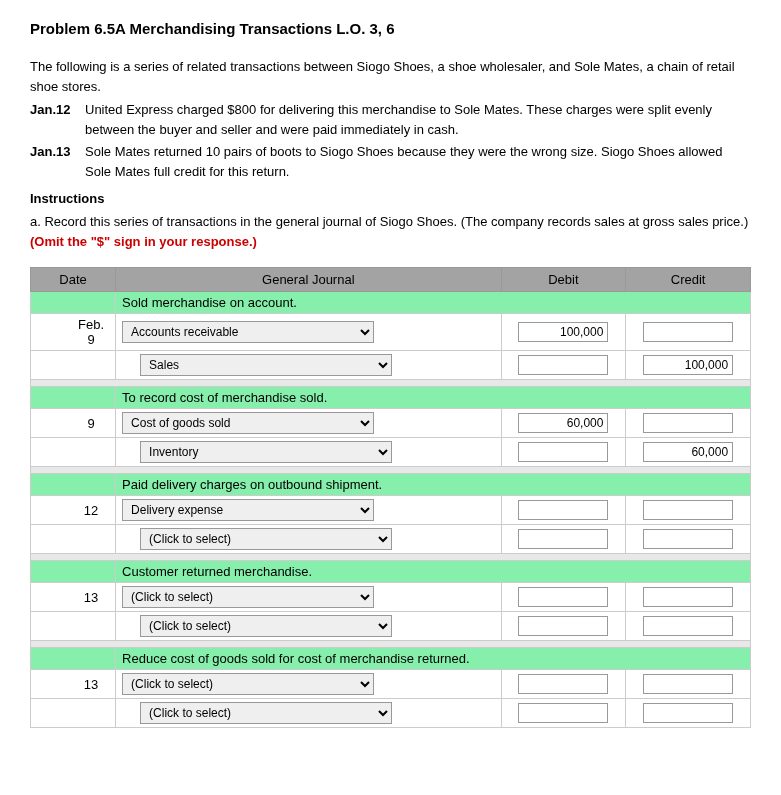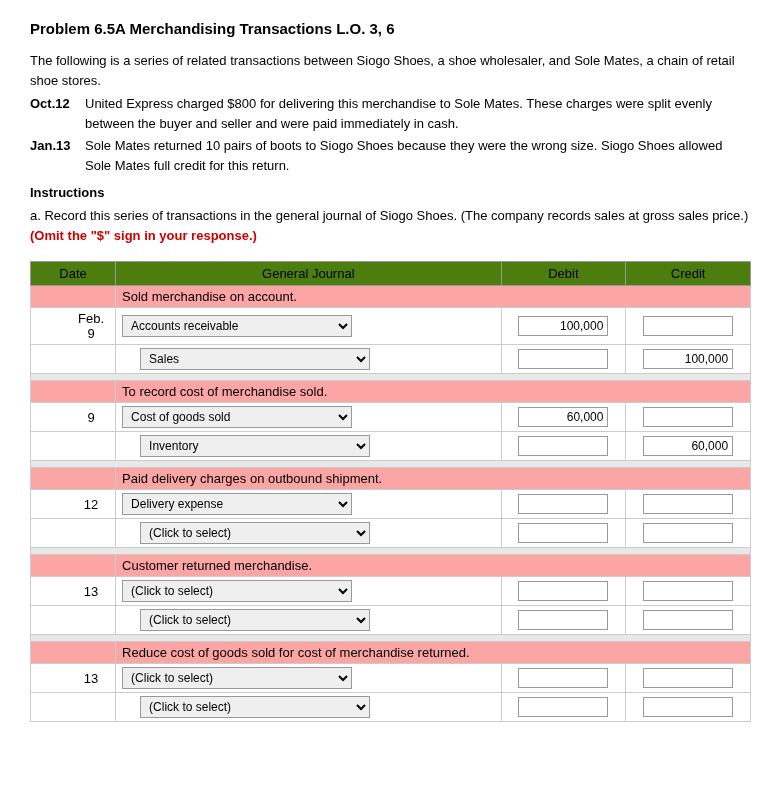--- a/index.html
+++ b/index.html
@@ -7,21 +7,21 @@
       font-family: Arial, sans-serif;
       font-size: 13px;
       background: #fff;
       color: #000;
       padding: 20px 30px;
       width: 781px;
     }
     h1 {
       font-size: 15px;
       font-weight: bold;
-      margin-bottom: 14px;
+      margin-bottom: 20px;
     }
     .intro {
       margin-bottom: 9px;
       line-height: 1.5;
     }
     .intro p {
       margin-bottom: 4px;
     }
     .intro .item {
       display: flex;
@@ -46,21 +46,21 @@
       font-weight: bold;
       color: #c00;
     }
     table.journal {
       width: 100%;
       border-collapse: collapse;
       margin-top: 6px;
     }
     table.journal th {
       border: 1px solid #999;
-      background: #4d7c0f;
+      background: #a3a3a3;
       padding: 4px 8px;
       font-size: 13px;
       font-weight: normal;
     }
     table.journal td {
       border: 1px solid #ccc;
       padding: 3px 6px;
       vertical-align: middle;
       font-size: 13px;
     }
@@ -80,53 +80,53 @@
     table.journal td.credit-col {
       width: 110px;
       text-align: center;
     }
     .desc-note {
       font-style: normal;
       color: #000;
       padding-left: 4px;
     }
     select {
-      width: 230px;
+      width: 252px;
       font-size: 12px;
       padding: 2px 4px;
       border: 1px solid #999;
     }
     input[type="text"] {
       width: 90px;
       font-size: 12px;
       padding: 2px 4px;
       border: 1px solid #999;
       text-align: right;
     }
     .separator-row td {
       border: none;
       height: 6px;
       background: #e8e8e8;
     }
     .group-header td {
       border: none;
       padding-top: 8px;
       padding-bottom: 2px;
-      background: #fca5a5;
+      background: #86efac;
     }
   </style>
 </head>
 <body>
 
 <h1>Problem 6.5A Merchandising Transactions L.O. 3, 6</h1>
 
 <div class="intro">
   <p>The following is a series of related transactions between Siogo Shoes, a shoe wholesaler, and Sole Mates, a chain of retail shoe stores.</p>
   <div class="item">
-    <span class="label">Oct.12</span>
+    <span class="label">Jan.12</span>
     <span class="text">United Express charged $800 for delivering this merchandise to Sole Mates. These charges were split evenly between the buyer and seller and were paid immediately in cash.</span>
   </div>
   <div class="item">
     <span class="label">Jan.13</span>
     <span class="text">Sole Mates returned 10 pairs of boots to Siogo Shoes because they were the wrong size. Siogo Shoes allowed Sole Mates full credit for this return.</span>
   </div>
 </div>
 
 <div class="section-label">Instructions</div>
 

